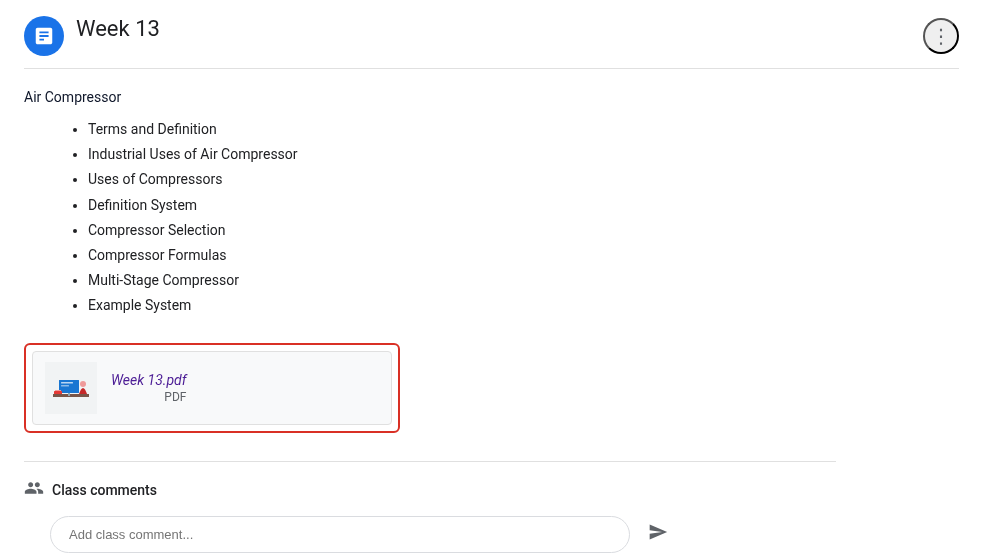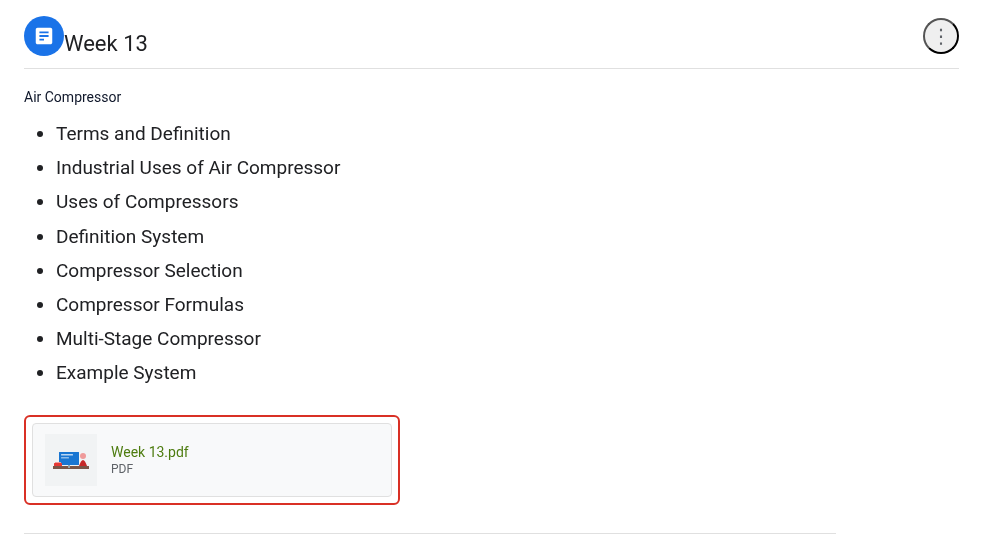--- a/index.html
+++ b/index.html
@@ -10,21 +10,22 @@
       font-size: 14px;
     }
     .header {
       display: flex;
       align-items: center;
       justify-content: space-between;
       padding: 16px 24px 12px 24px;
     }
     .header-left {
       display: flex;
-      align-items: flex-end;
+      align-items: flex-start;
+      gap: 12px;
     }
     .app-icon {
       width: 40px;
       height: 40px;
       border-radius: 50%;
       background: #1a73e8;
       display: flex;
       align-items: center;
       justify-content: center;
       color: white;
@@ -63,22 +64,23 @@
       margin-bottom: 12px;
       font-weight: 400;
     }
     .bullet-list {
       list-style: disc;
       padding-left: 32px;
       margin-bottom: 24px;
       line-height: 1.8;
     }
     .bullet-list li {
-      font-size: 19px;
-      color: #202124;
+      font-size: 14px;
+      color: #202124;
+      margin-left: 32px;
     }
     .pdf-attachment-wrapper {
       border: 2.5px solid #d93025;
       border-radius: 6px;
       padding: 6px;
       display: inline-block;
       margin-bottom: 28px;
       margin-left: 0;
     }
     .pdf-attachment {
@@ -99,26 +101,28 @@
       position: relative;
       overflow: hidden;
     }
     .pdf-info {
       display: flex;
       flex-direction: column;
       gap: 2px;
     }
     .pdf-filename {
       font-size: 14px;
-      color: #4d7c0f;
+      color: #4c1d95;
       font-weight: 400;
+      font-style: italic;
     }
     .pdf-type {
       font-size: 12px;
       color: #5f6368;
+      text-align: right;
     }
     .class-comments-section {
       margin-top: 8px;
     }
     .class-comments-header {
       display: flex;
       align-items: center;
       gap: 8px;
       margin-bottom: 14px;
     }
@@ -223,13 +227,33 @@
       </div>
       <div class="pdf-info">
         <span class="pdf-filename">Week 13.pdf</span>
         <span class="pdf-type">PDF</span>
       </div>
     </div>
   </div>
 
   <hr class="divider" style="margin: 0 0 16px 0;">
 
+  <div class="class-comments-section">
+    <div class="class-comments-header">
+      <span class="comments-icon">
+        <svg width="20" height="20" viewBox="0 0 24 24" fill="#5f6368">
+          <path d="M16 11c1.66 0 2.99-1.34 2.99-3S17.66 5 16 5c-1.66 0-3 1.34-3 3s1.34 3 3 3zm-8 0c1.66 0 2.99-1.34 2.99-3S9.66 5 8 5C6.34 5 5 6.34 5 8s1.34 3 3 3zm0 2c-2.33 0-7 1.17-7 3.5V19h14v-2.5c0-2.33-4.67-3.5-7-3.5zm8 0c-.29 0-.62.02-.97.05 1.16.84 1.97 1.97 1.97 3.45V19h6v-2.5c0-2.33-4.67-3.5-7-3.5z"></path>
+        </svg>
+      </span>
+      <span class="class-comments-label">Class comments</span>
+    </div>
+    <div class="comment-input-row">
+      <input class="comment-input" type="text" placeholder="Add class comment..." style="">
+      <button class="send-btn">
+        <span class="send-icon">
+          <svg width="20" height="20" viewBox="0 0 24 24" fill="#5f6368">
+            <path d="M2.01 21L23 12 2.01 3 2 10l15 2-15 2z"></path>
+          </svg>
+        </span>
+      </button>
+    </div>
+  </div>
 </div>
 
 </body></html>

